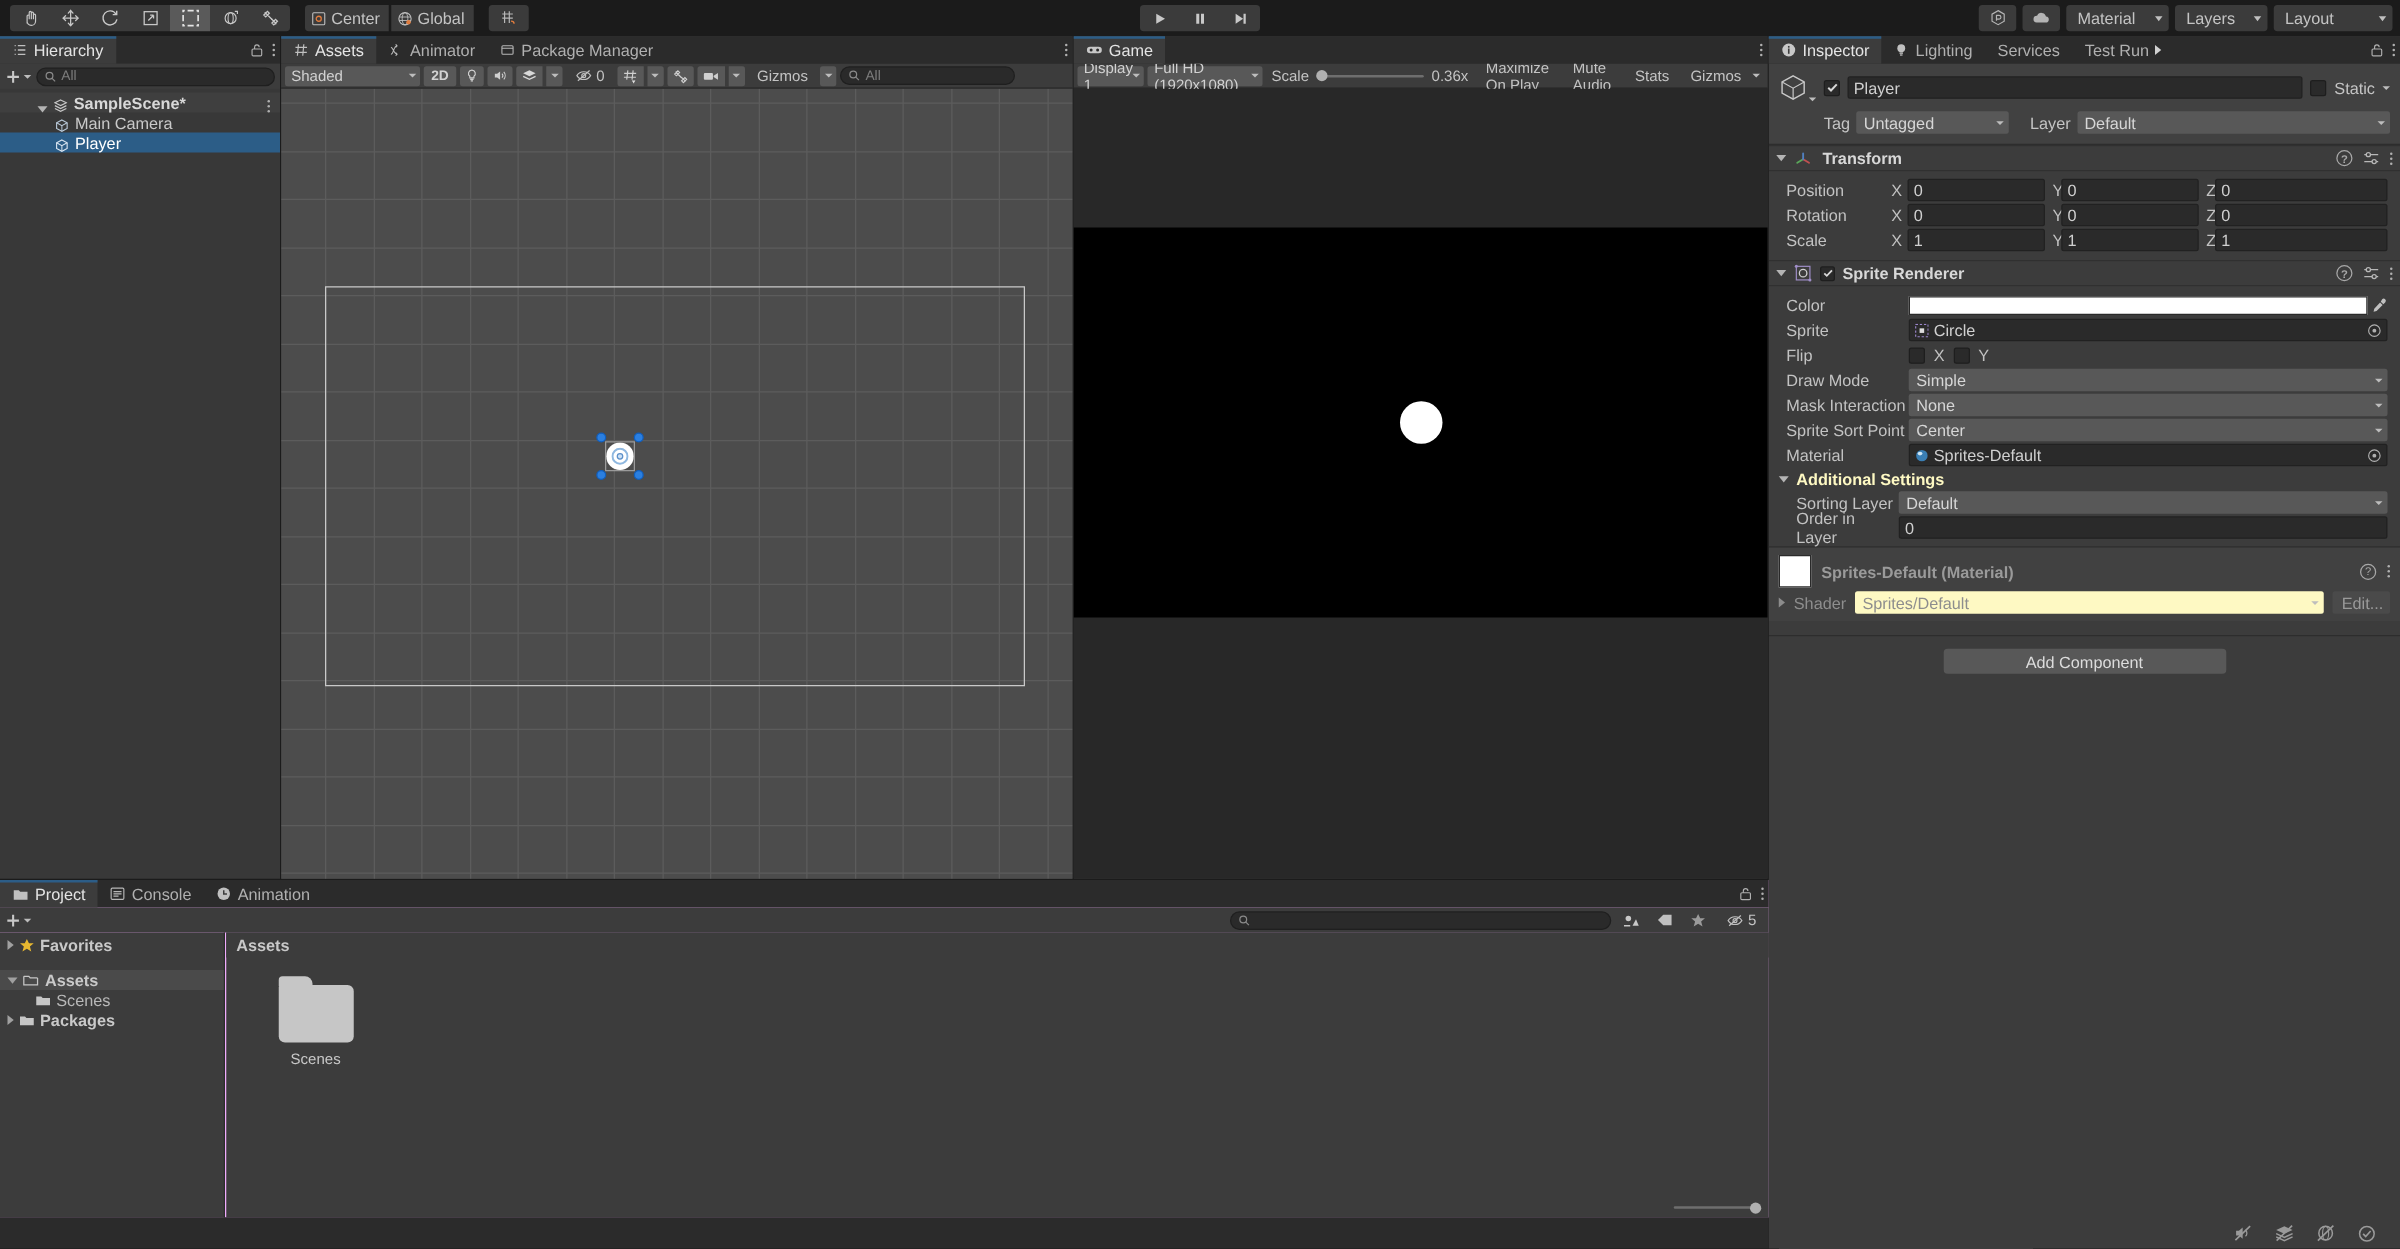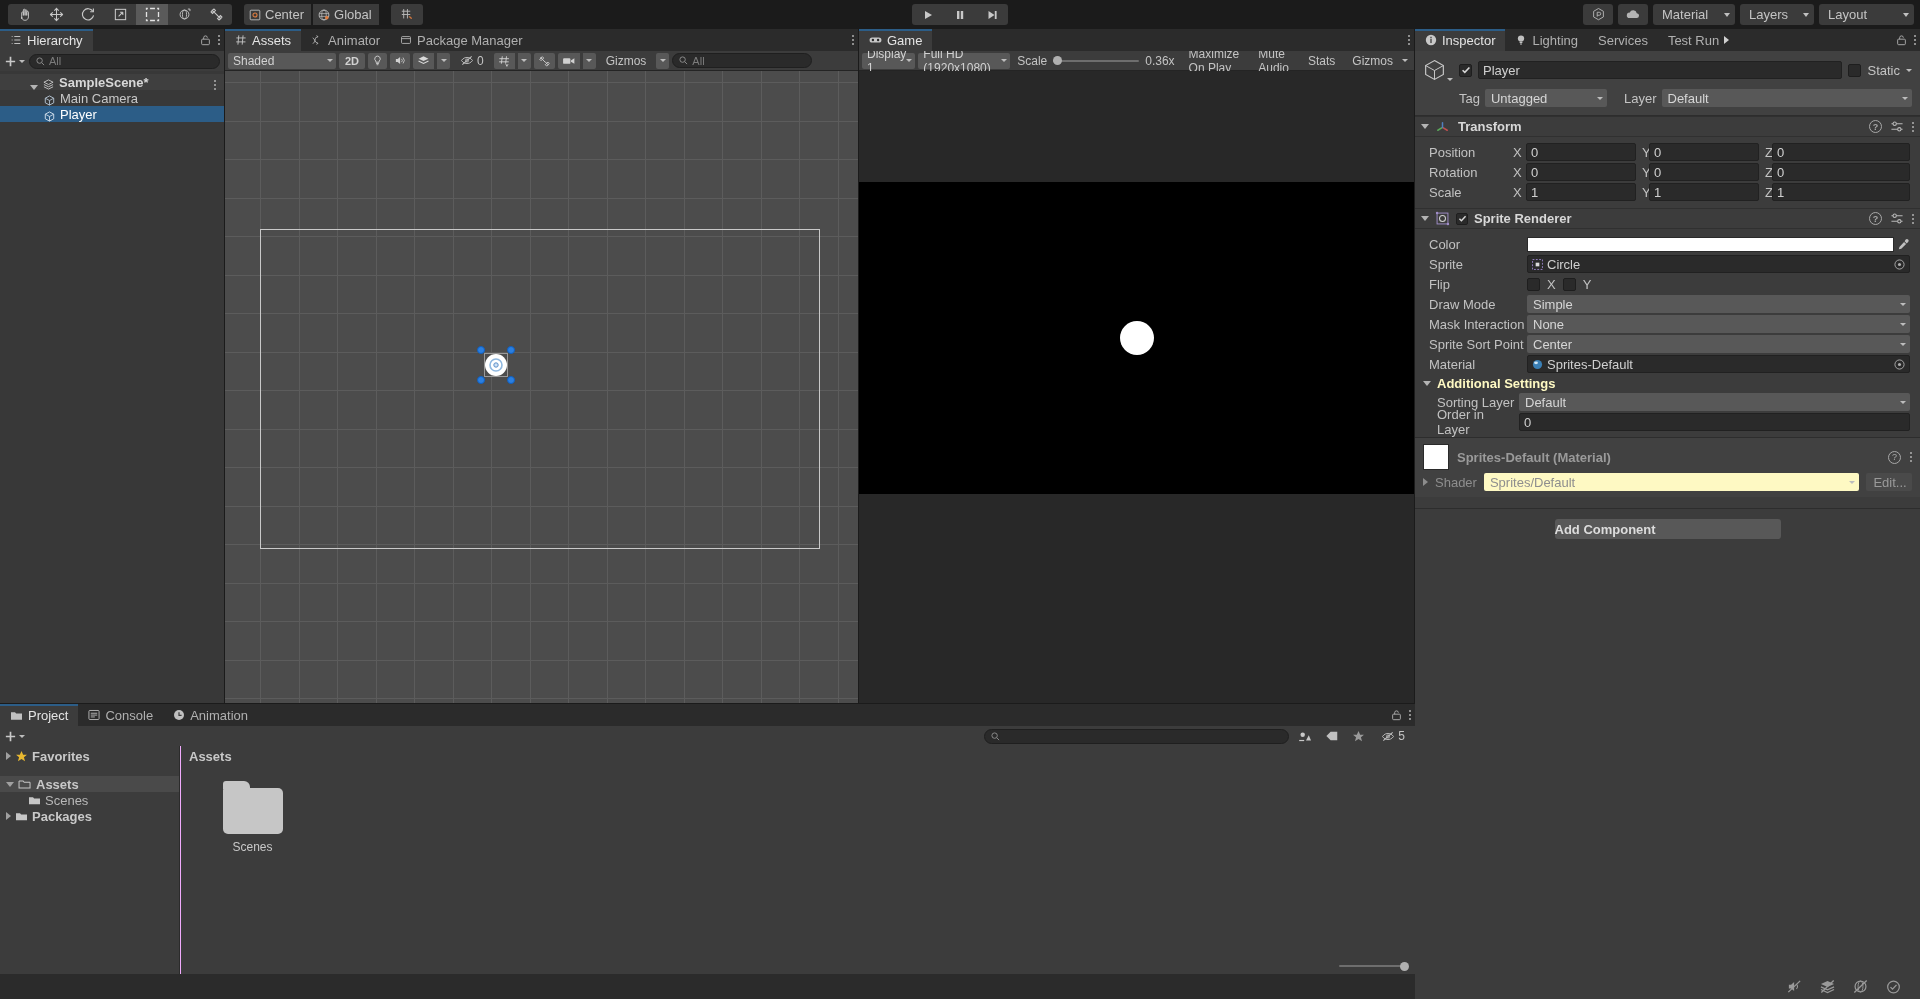--- a/index.html
+++ b/index.html
@@ -154,23 +154,22 @@
     width:13px; height:13px; background:#2a2a2a; border:1px solid #1e1e1e;
     border-radius:2px; display:flex; align-items:center; justify-content:center;
     cursor:pointer;
   }
   .helpicon {
     width:13px;height:13px;border:1.3px solid #a8a8a8;border-radius:50%;
     font-size:9px;display:flex;align-items:center;justify-content:center;color:#a8a8a8;
   }
   .addcomp {
     background:#585858; border-radius:3px; height:20px; display:flex;
-    align-items:center; font-size:13px; color:#dcdcdc;
+    align-items:center; justify-content:center; font-size:13px; color:#dcdcdc;
     cursor:pointer;
-    font-weight:bold;
   }
 
   
   #project { left:0; top:704px; width:1415px; height:270px; background:#f0abfc; }
   .proj-tree { position:absolute; left:0; top:42px; width:180px; bottom:0; background:#3c3c3c; border-right:1px solid #2b2b2b; }
   .proj-content { position:absolute; left:181px; top:42px; right:0; bottom:0; background:#3c3c3c; }
   .p-row { height:16px; display:flex; align-items:center; gap:4px; font-size:13px; color:#c9c9c9; cursor:pointer; }
   .p-row.sel { background:#4a4a4a; }
   .asset-tile { width:95px; display:flex; flex-direction:column; align-items:center; gap:6px; cursor:pointer; }
   .big-folder { width:60px; height:46px; background:#c6c6c6; border-radius:2px 5px 5px 5px; position:relative; }

